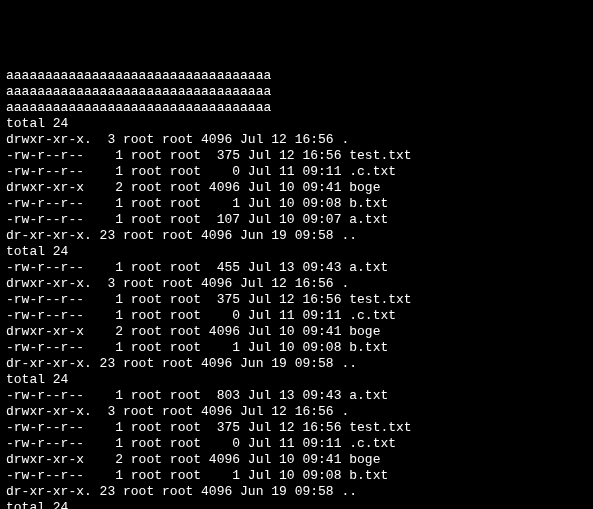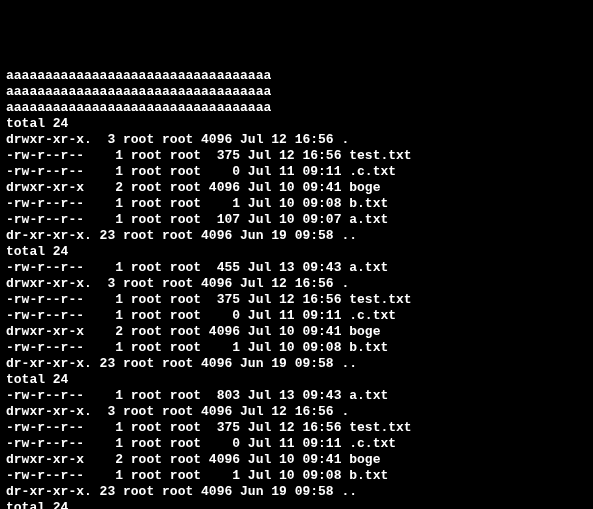--- a/index.html
+++ b/index.html
@@ -14,21 +14,20 @@
       font-size: 13px;
       line-height: 16px;
       width: 593px;
       height: 509px;
       overflow: hidden;
       padding: 4px 6px;
       white-space: pre;
     }
     .line {
       white-space: pre;
-      font-weight: bold;
     }
   </style>
 </head>
 <body>
 
 
 
 <div id="terminal-output"><div class="line">aaaaaaaaaaaaaaaaaaaaaaaaaaaaaaaaaa</div><div class="line">aaaaaaaaaaaaaaaaaaaaaaaaaaaaaaaaaa</div><div class="line">aaaaaaaaaaaaaaaaaaaaaaaaaaaaaaaaaa</div><div class="line">total 24</div><div class="line">drwxr-xr-x.  3 root root 4096 Jul 12 16:56 .</div><div class="line">-rw-r--r--    1 root root  375 Jul 12 16:56 test.txt</div><div class="line">-rw-r--r--    1 root root    0 Jul 11 09:11 .c.txt</div><div class="line">drwxr-xr-x    2 root root 4096 Jul 10 09:41 boge</div><div class="line">-rw-r--r--    1 root root    1 Jul 10 09:08 b.txt</div><div class="line">-rw-r--r--    1 root root  107 Jul 10 09:07 a.txt</div><div class="line">dr-xr-xr-x. 23 root root 4096 Jun 19 09:58 ..</div><div class="line">total 24</div><div class="line">-rw-r--r--    1 root root  455 Jul 13 09:43 a.txt</div><div class="line">drwxr-xr-x.  3 root root 4096 Jul 12 16:56 .</div><div class="line">-rw-r--r--    1 root root  375 Jul 12 16:56 test.txt</div><div class="line">-rw-r--r--    1 root root    0 Jul 11 09:11 .c.txt</div><div class="line">drwxr-xr-x    2 root root 4096 Jul 10 09:41 boge</div><div class="line">-rw-r--r--    1 root root    1 Jul 10 09:08 b.txt</div><div class="line">dr-xr-xr-x. 23 root root 4096 Jun 19 09:58 ..</div><div class="line">total 24</div><div class="line">-rw-r--r--    1 root root  803 Jul 13 09:43 a.txt</div><div class="line">drwxr-xr-x.  3 root root 4096 Jul 12 16:56 .</div><div class="line">-rw-r--r--    1 root root  375 Jul 12 16:56 test.txt</div><div class="line">-rw-r--r--    1 root root    0 Jul 11 09:11 .c.txt</div><div class="line">drwxr-xr-x    2 root root 4096 Jul 10 09:41 boge</div><div class="line">-rw-r--r--    1 root root    1 Jul 10 09:08 b.txt</div><div class="line">dr-xr-xr-x. 23 root root 4096 Jun 19 09:58 ..</div><div class="line">total 24</div></div>
 
 

